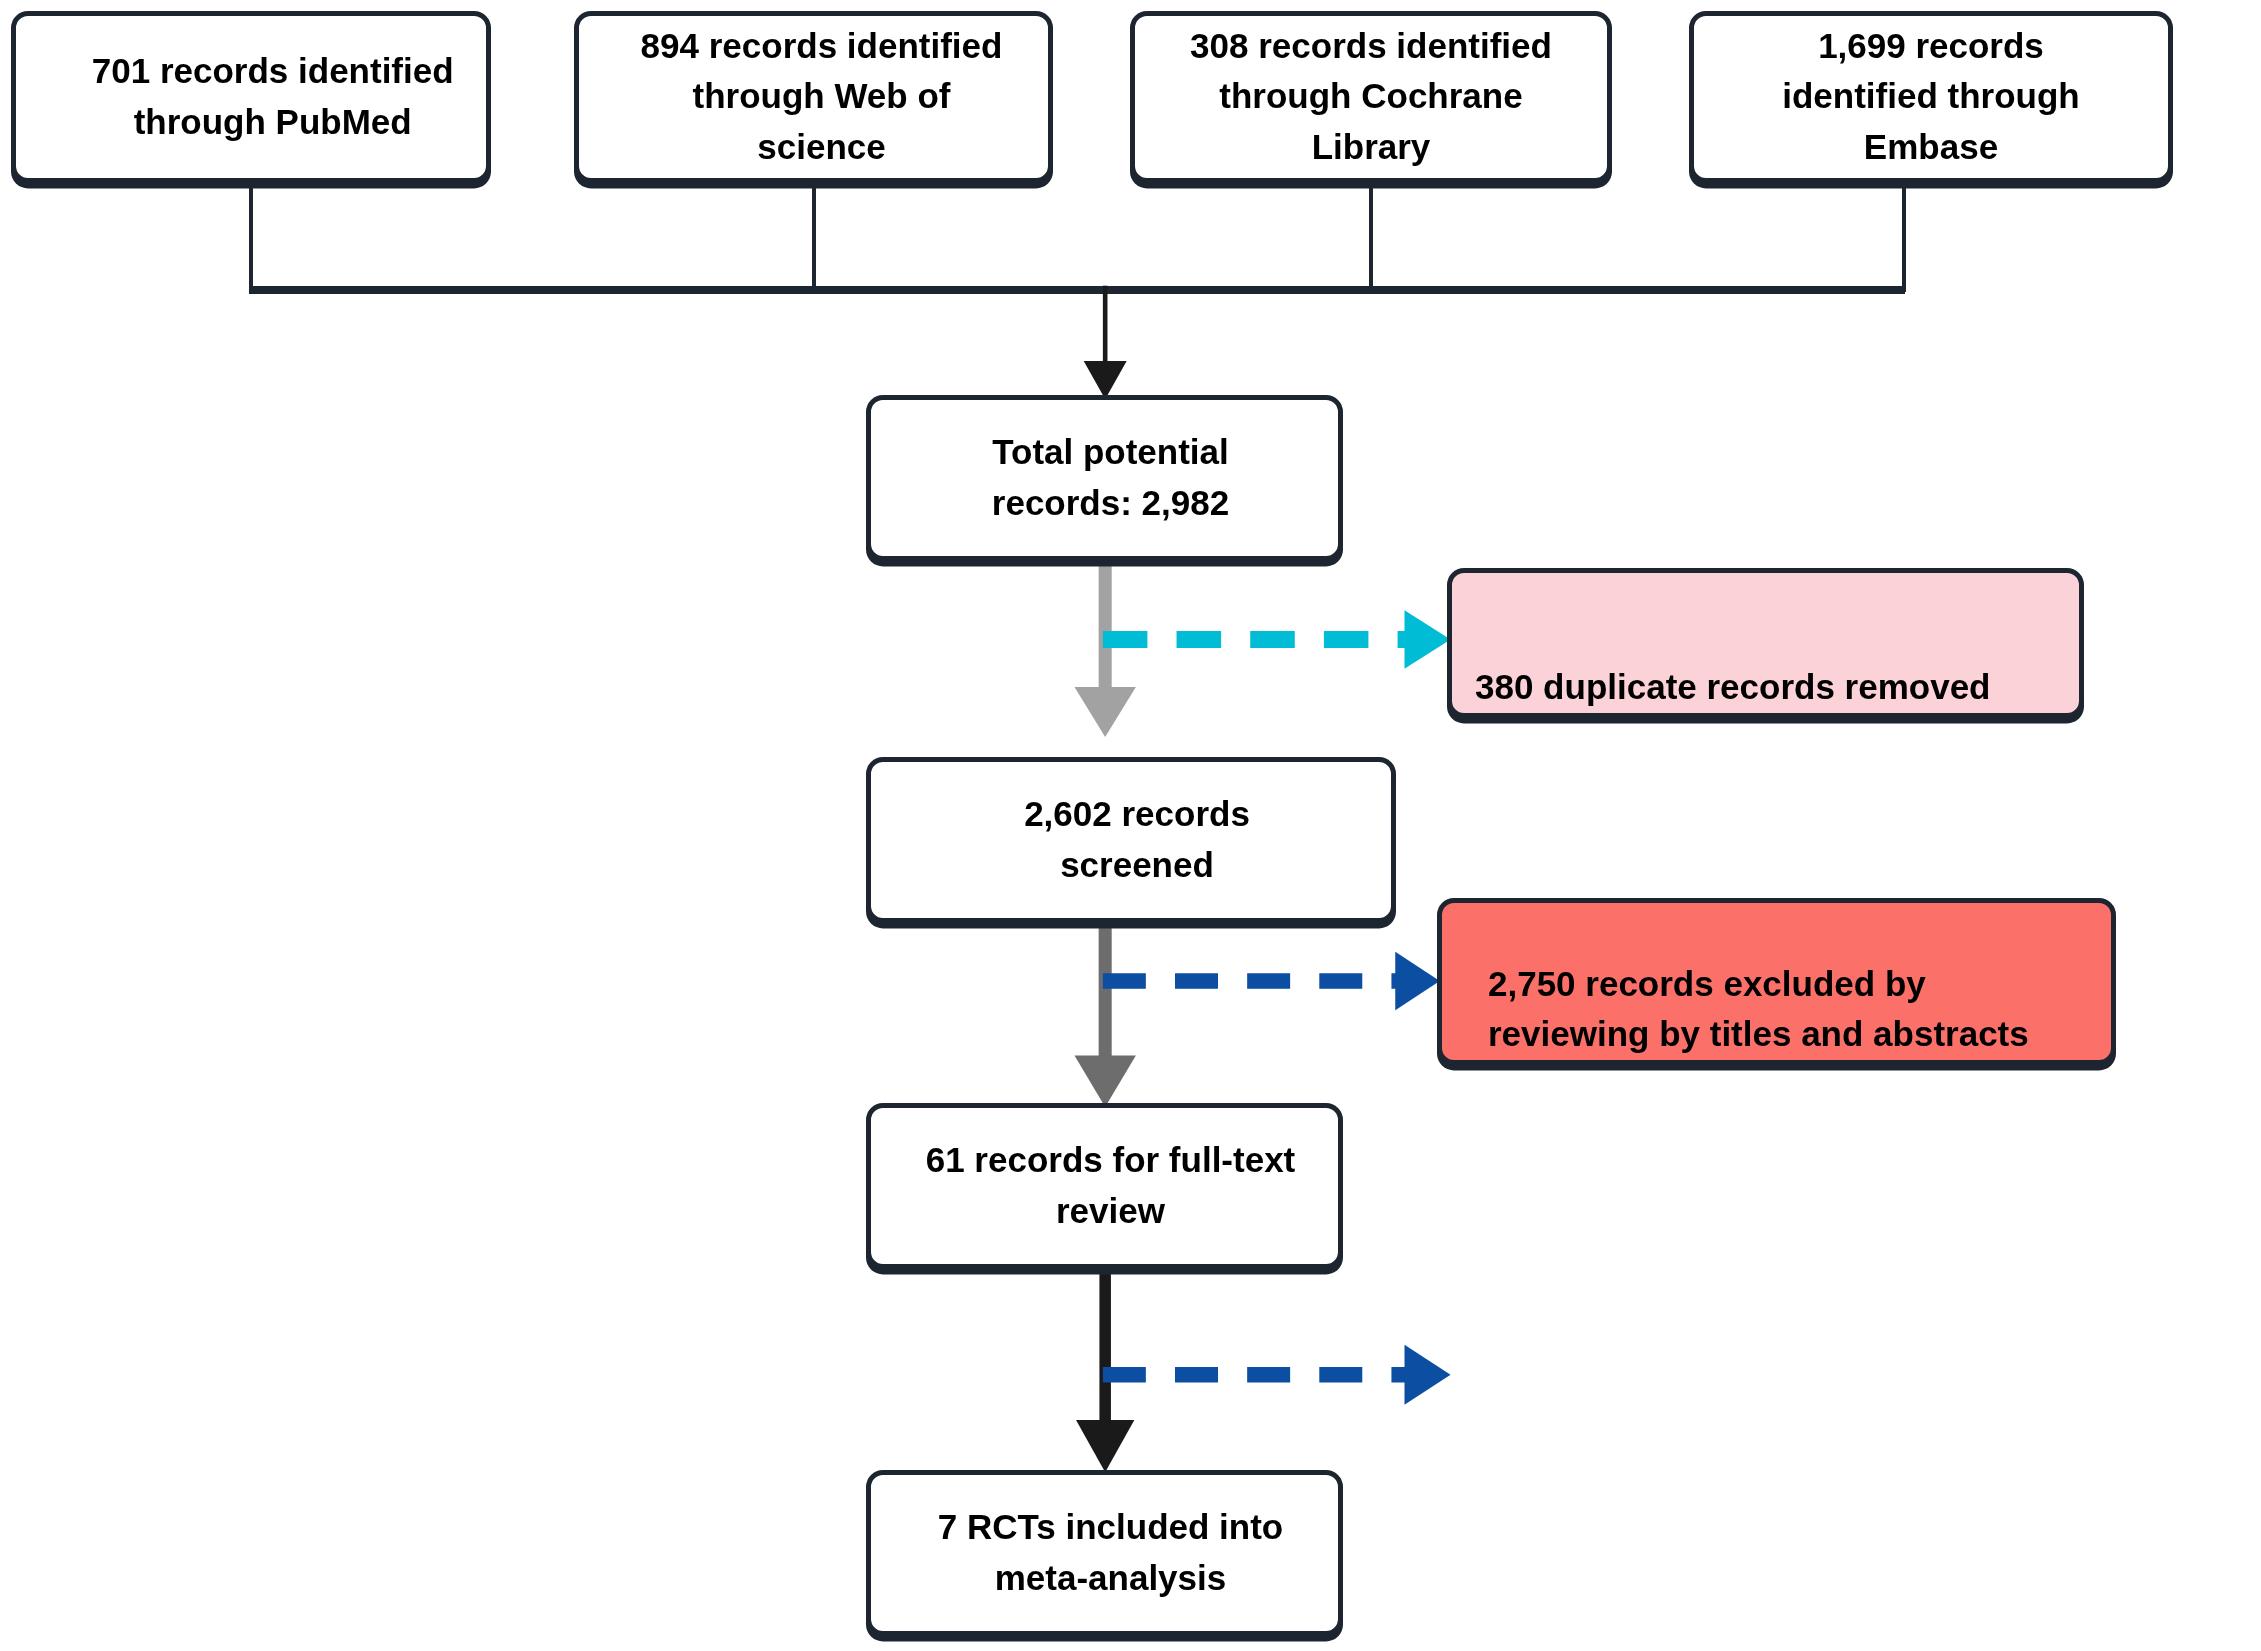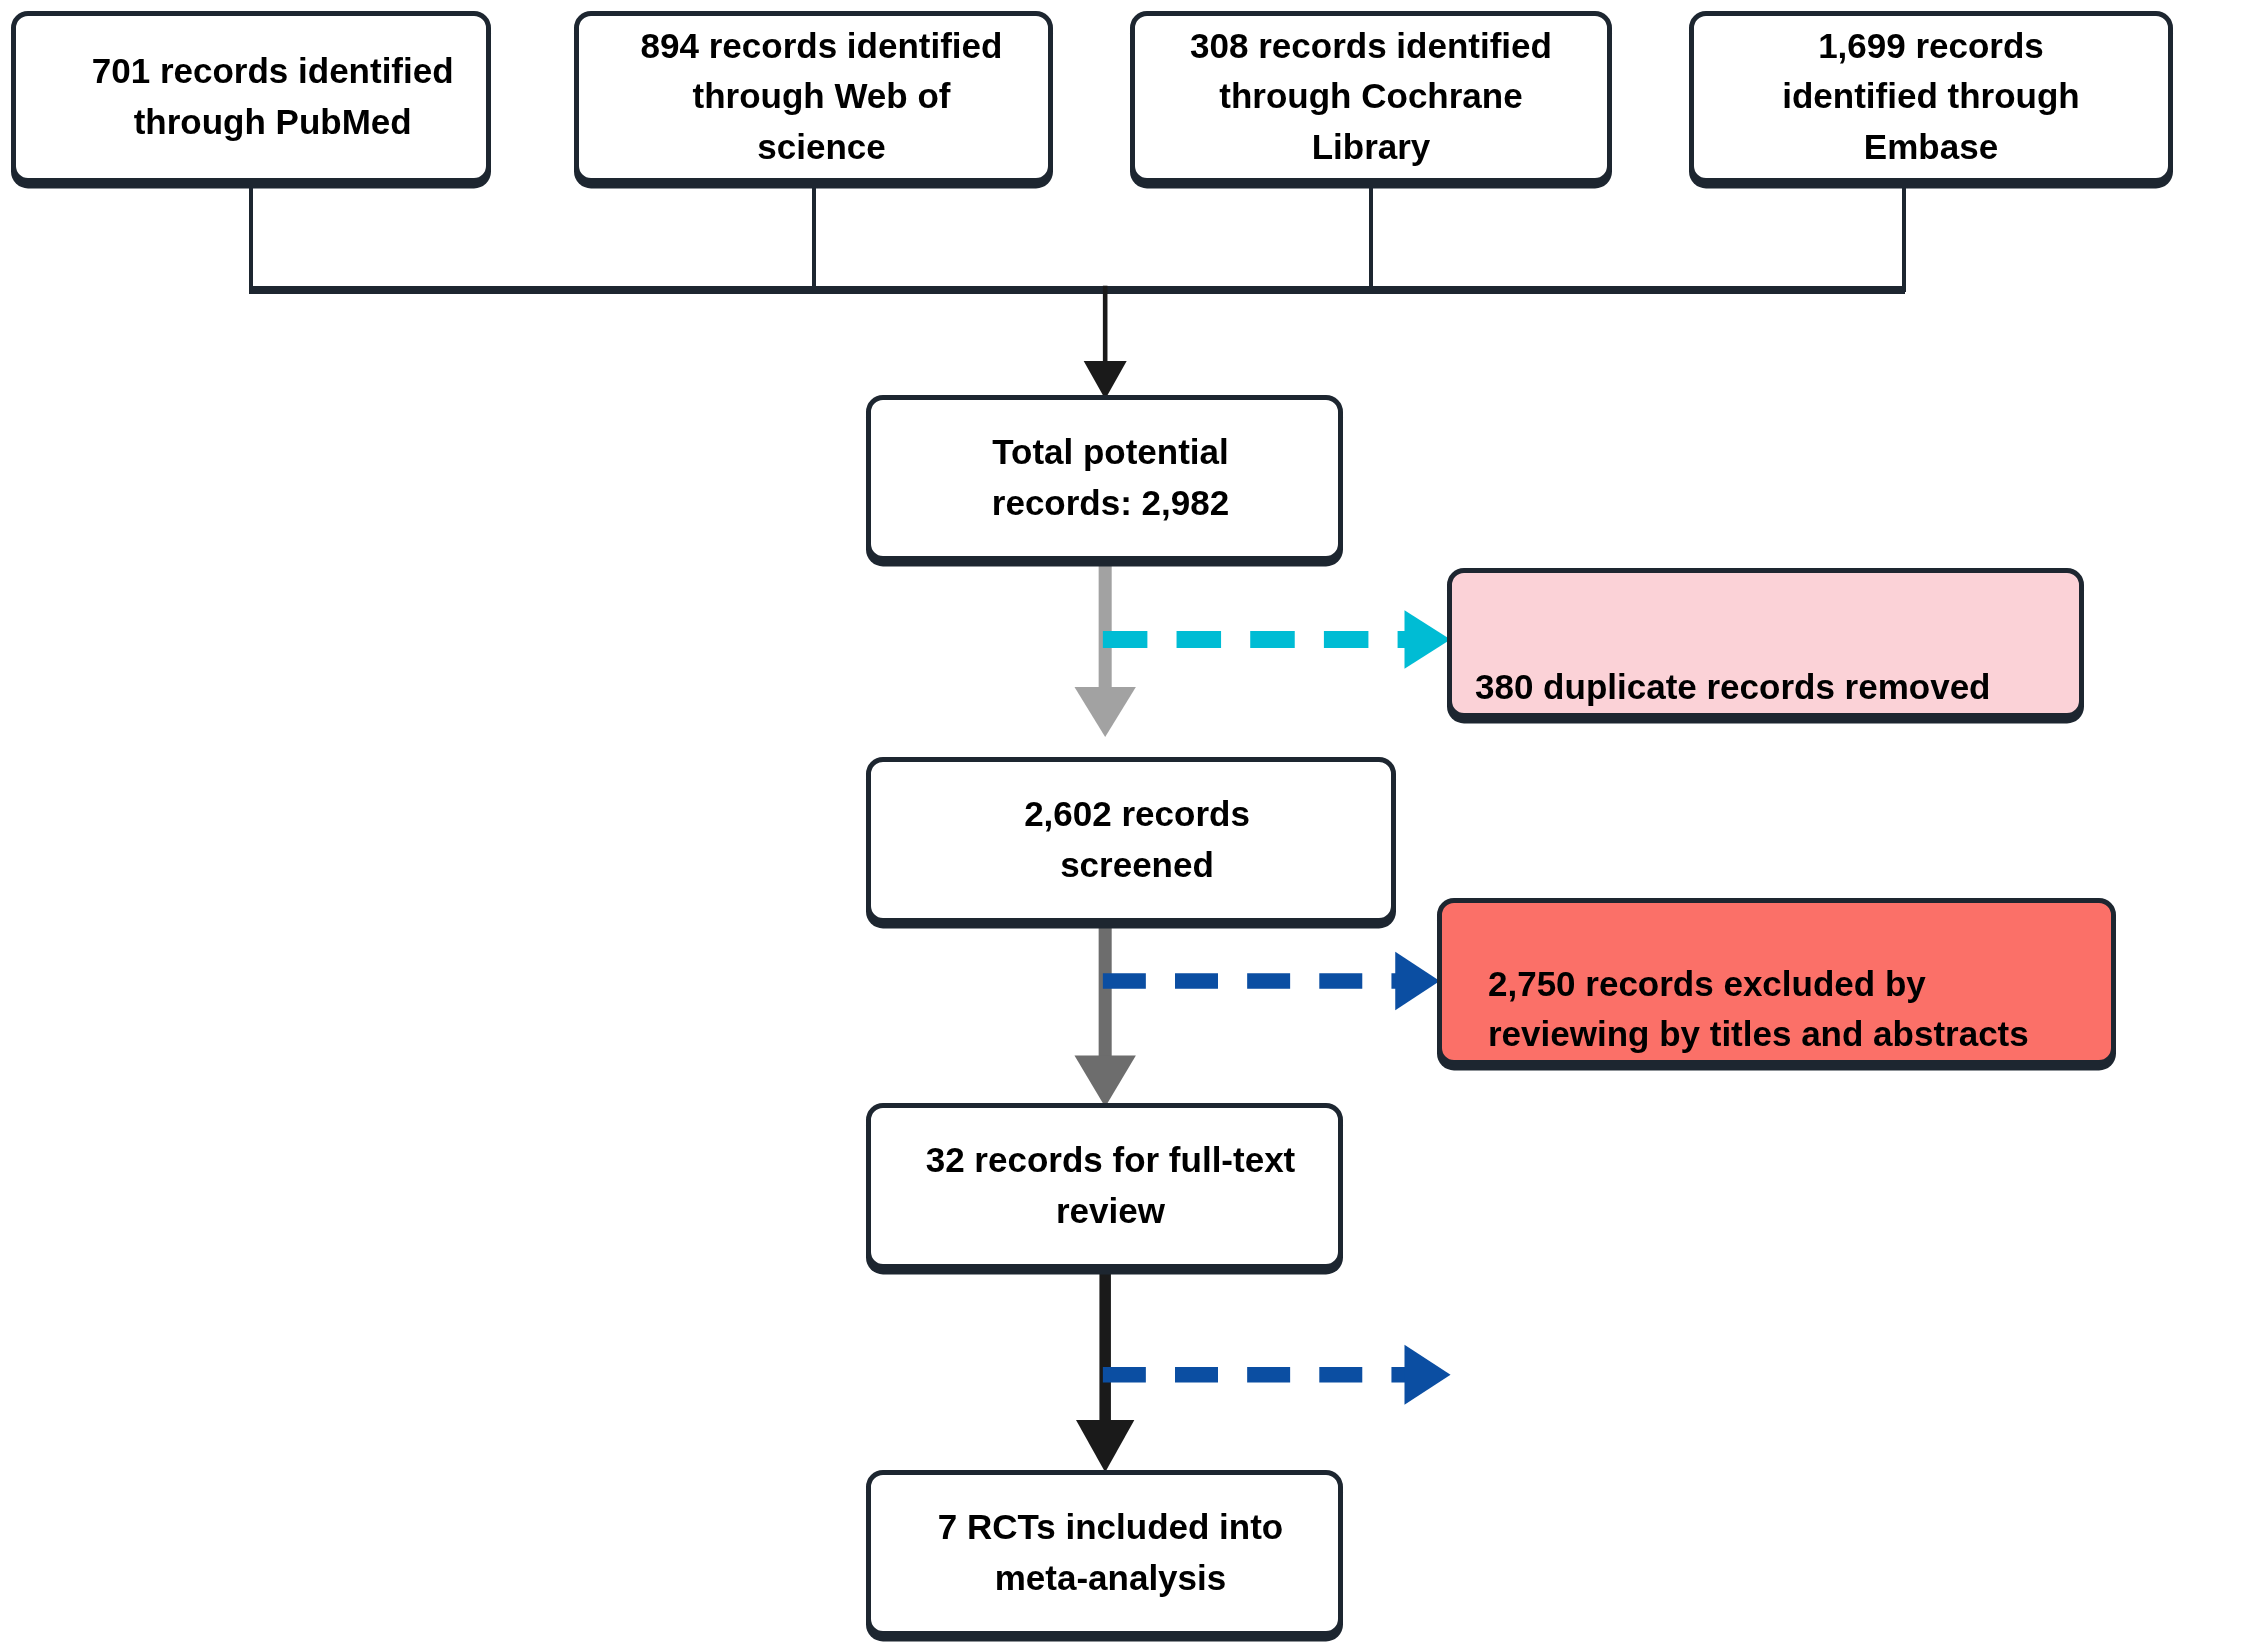--- a/index.html
+++ b/index.html
@@ -138,21 +138,21 @@
     <span class="txt">Total potential
 records: 2,982</span>
   </div>
 
   <div class="node flowbox" style="left:866px; top:733px; width:530px; height:166px;margin-top:24px;">
     <span class="txt">2,602 records
 screened</span>
   </div>
 
   <div class="node flowbox" style="left:866px; top:1103px; width:477px; height:166px;">
-    <span class="txt">32 records for full-text
+    <span class="txt">61 records for full-text
 review</span>
   </div>
 
   <div class="node flowbox" style="left:866px; top:1470px; width:477px; height:166px;">
     <span class="txt">7 RCTs included into
 meta-analysis</span>
   </div>
 
   <div class="node sidebox pink left-align" style="left:1447px; top:568px; width:637px; height:150px;">
     <span class="txt">380 duplicate records removed</span>

